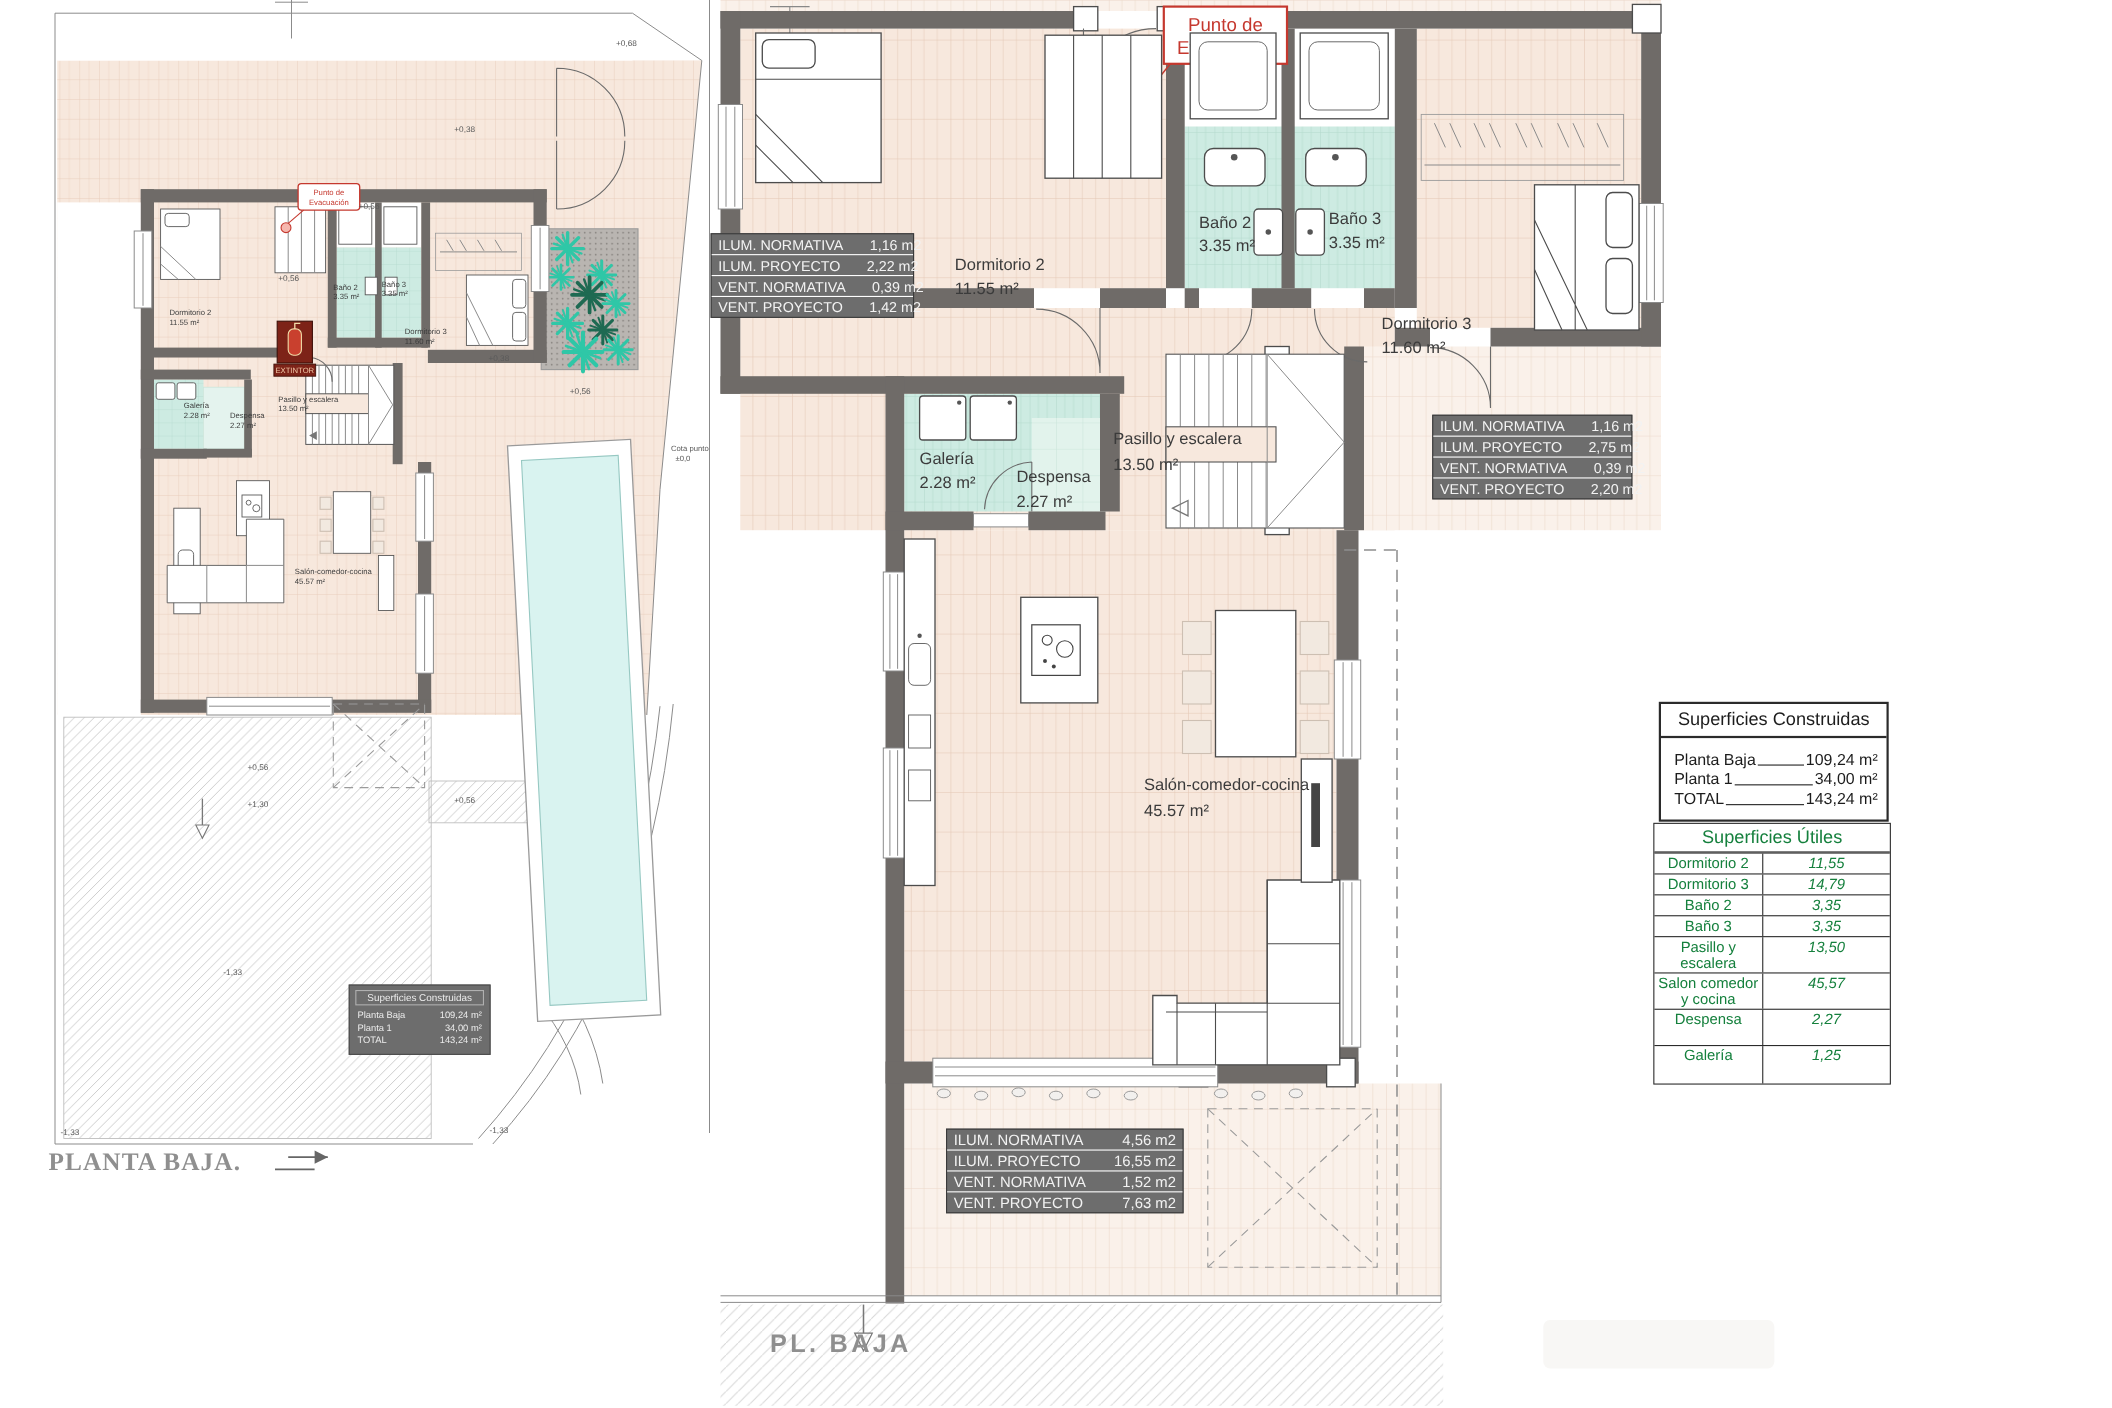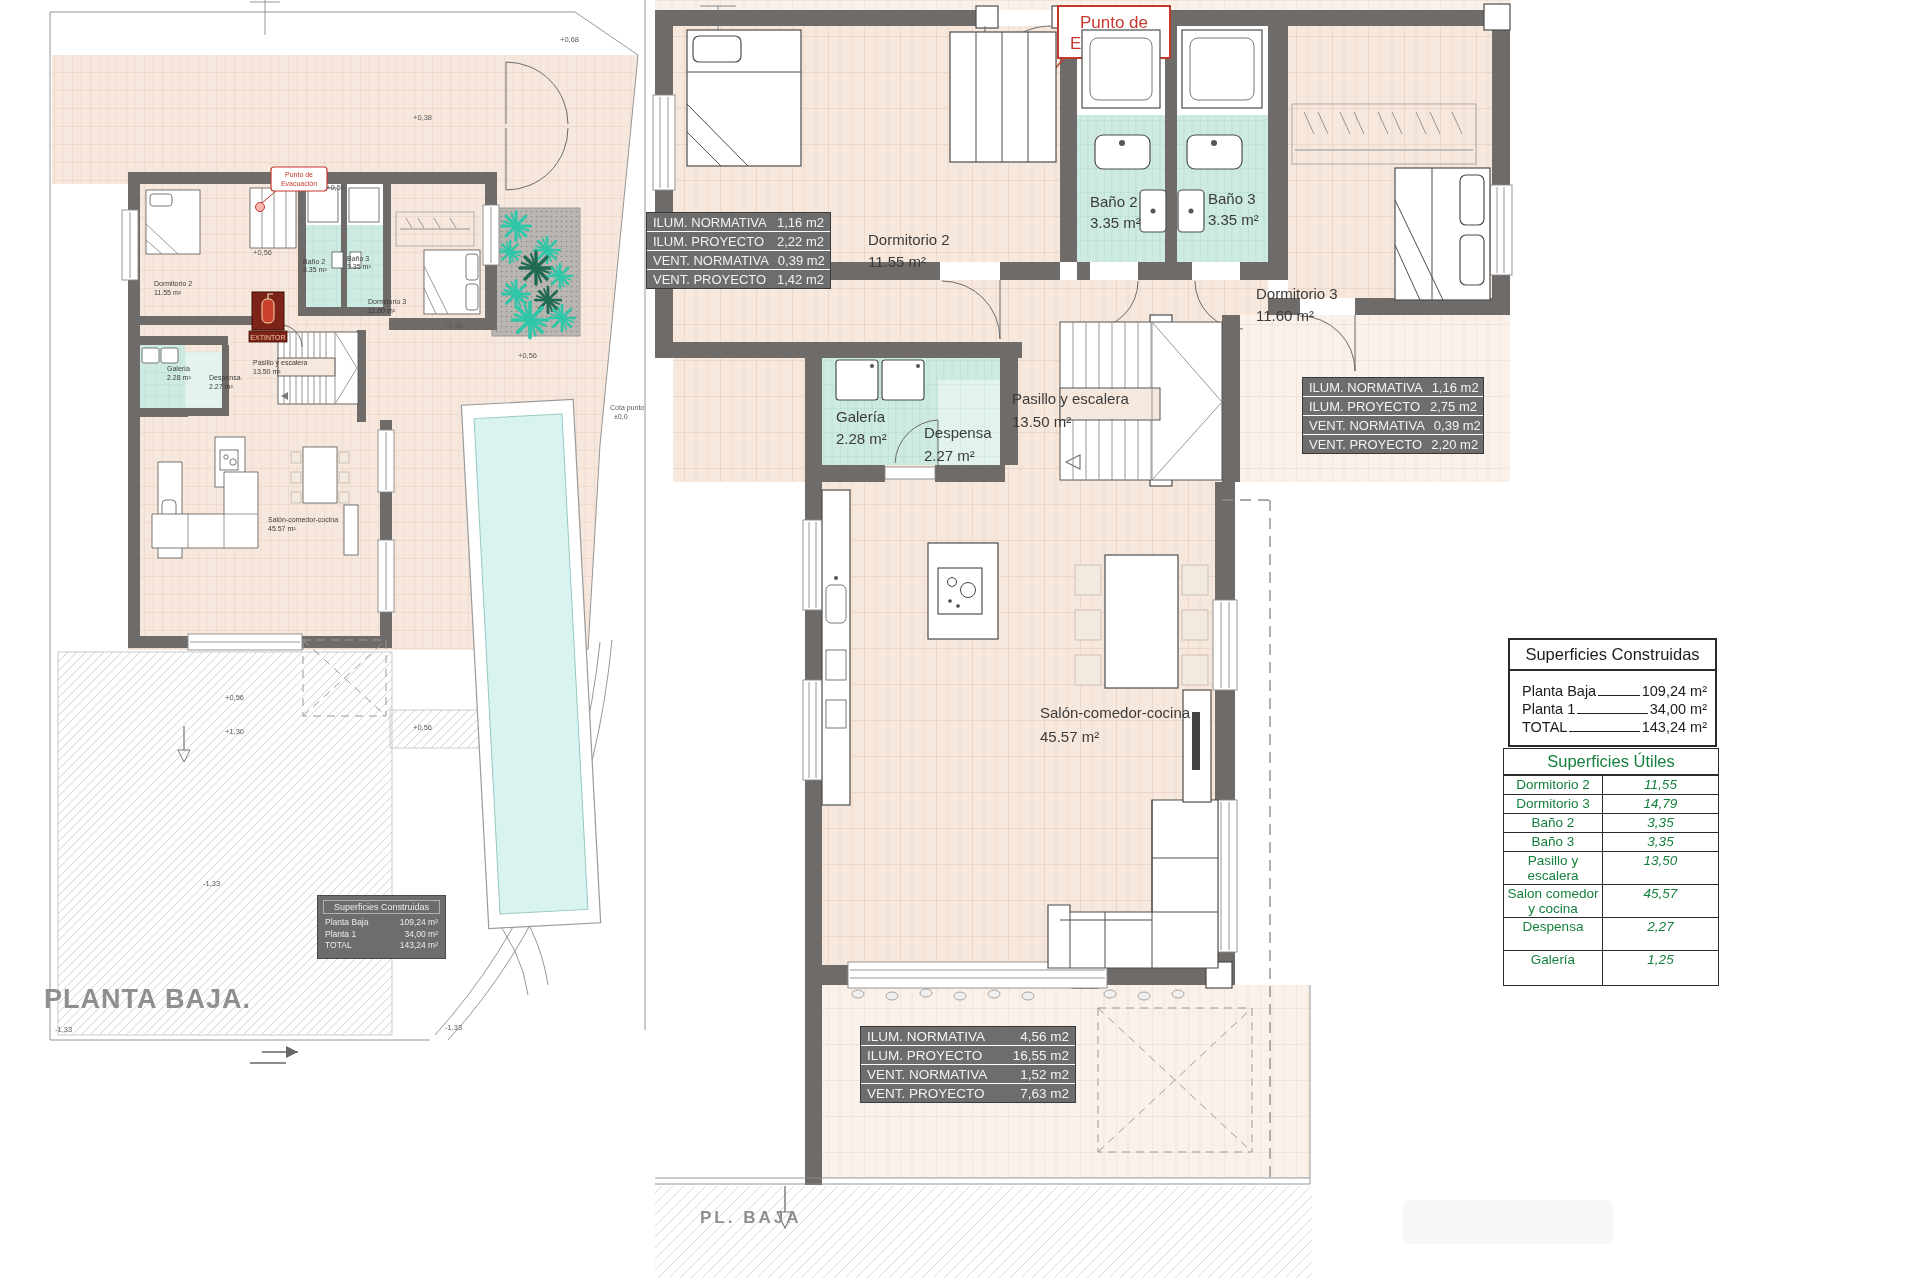--- a/index.html
+++ b/index.html
@@ -17,24 +17,24 @@
   .fx{fill:#ffffff;stroke:#4c4c4c;stroke-width:1.2;}
   .fxs{fill:#ffffff;stroke:#555;stroke-width:0.8;}
   .gh{fill:#f2e9e0;stroke:#cdbfb2;stroke-width:1;}
   .ln{stroke:#4c4c4c;stroke-width:1;fill:none;}
   .lnt{stroke:#8a8a8a;stroke-width:0.9;fill:none;}
   .arc{stroke:#6a6a6a;stroke-width:1;fill:none;}
   .win{fill:#ffffff;stroke:#8a8a8a;stroke-width:0.9;}
   .dash{stroke:#8f8f8f;stroke-width:1.4;fill:none;stroke-dasharray:11 7;}
   .dashx{stroke:#9a9a9a;stroke-width:1;fill:none;stroke-dasharray:8 6;}
   .plan-title{position:absolute;color:#8f8f8f;font-weight:bold;}
-  #title-left{left:44px;top:984px;font-size:27px;letter-spacing:1px;}
-  #title-right{left:700px;top:1208px;font-size:17px;letter-spacing:3px;}
+  #title-left{left:44px;top:1044px;font-size:23px;letter-spacing:1px;font-family:Liberation Serif, serif;}
+  #title-right{left:700px;top:1208px;font-size:23px;letter-spacing:3px;}
   .vtable{position:absolute;background:#6d6d6d;border:1.5px solid #3a3a3a;color:#f2f2f2;font-size:13px;}
-  .vrow{display:flex;justify-content:space-between;padding:1.5px 6px;border-top:1.5px solid #fff;gap:9px;white-space:nowrap;}
+  .vrow{display:flex;justify-content:space-between;padding:1.5px 6px;border-top:1.5px solid #fff;gap:24px;white-space:nowrap;}
   .vrow:first-child{border-top:none;}
   #vt1{left:646px;top:212px;width:183px;}
   #vt2{left:1302px;top:377px;width:180px;}
   #vt3{left:860px;top:1026px;width:214px;font-size:13.5px;}
   .sum-con{position:absolute;left:1508px;top:638px;width:205px;border:2px solid #2b2b2b;background:#fff;color:#1c1c1c;}
   .sum-con .title{border-bottom:2px solid #2b2b2b;text-align:center;font-size:16.5px;padding:5px 0;}
   .sum-con .body{padding:10px 8px 8px 12px;font-size:14.5px;}
   .sc-row{display:flex;align-items:flex-end;margin:2px 0;}
   .sc-fill{flex:1;border-bottom:1px solid #222;margin:0 2px 3px 2px;height:1px;}
   .sum-uti{position:absolute;left:1503px;top:748px;width:214px;border:1.5px solid #2b2b2b;background:#fff;color:#15803d;}

